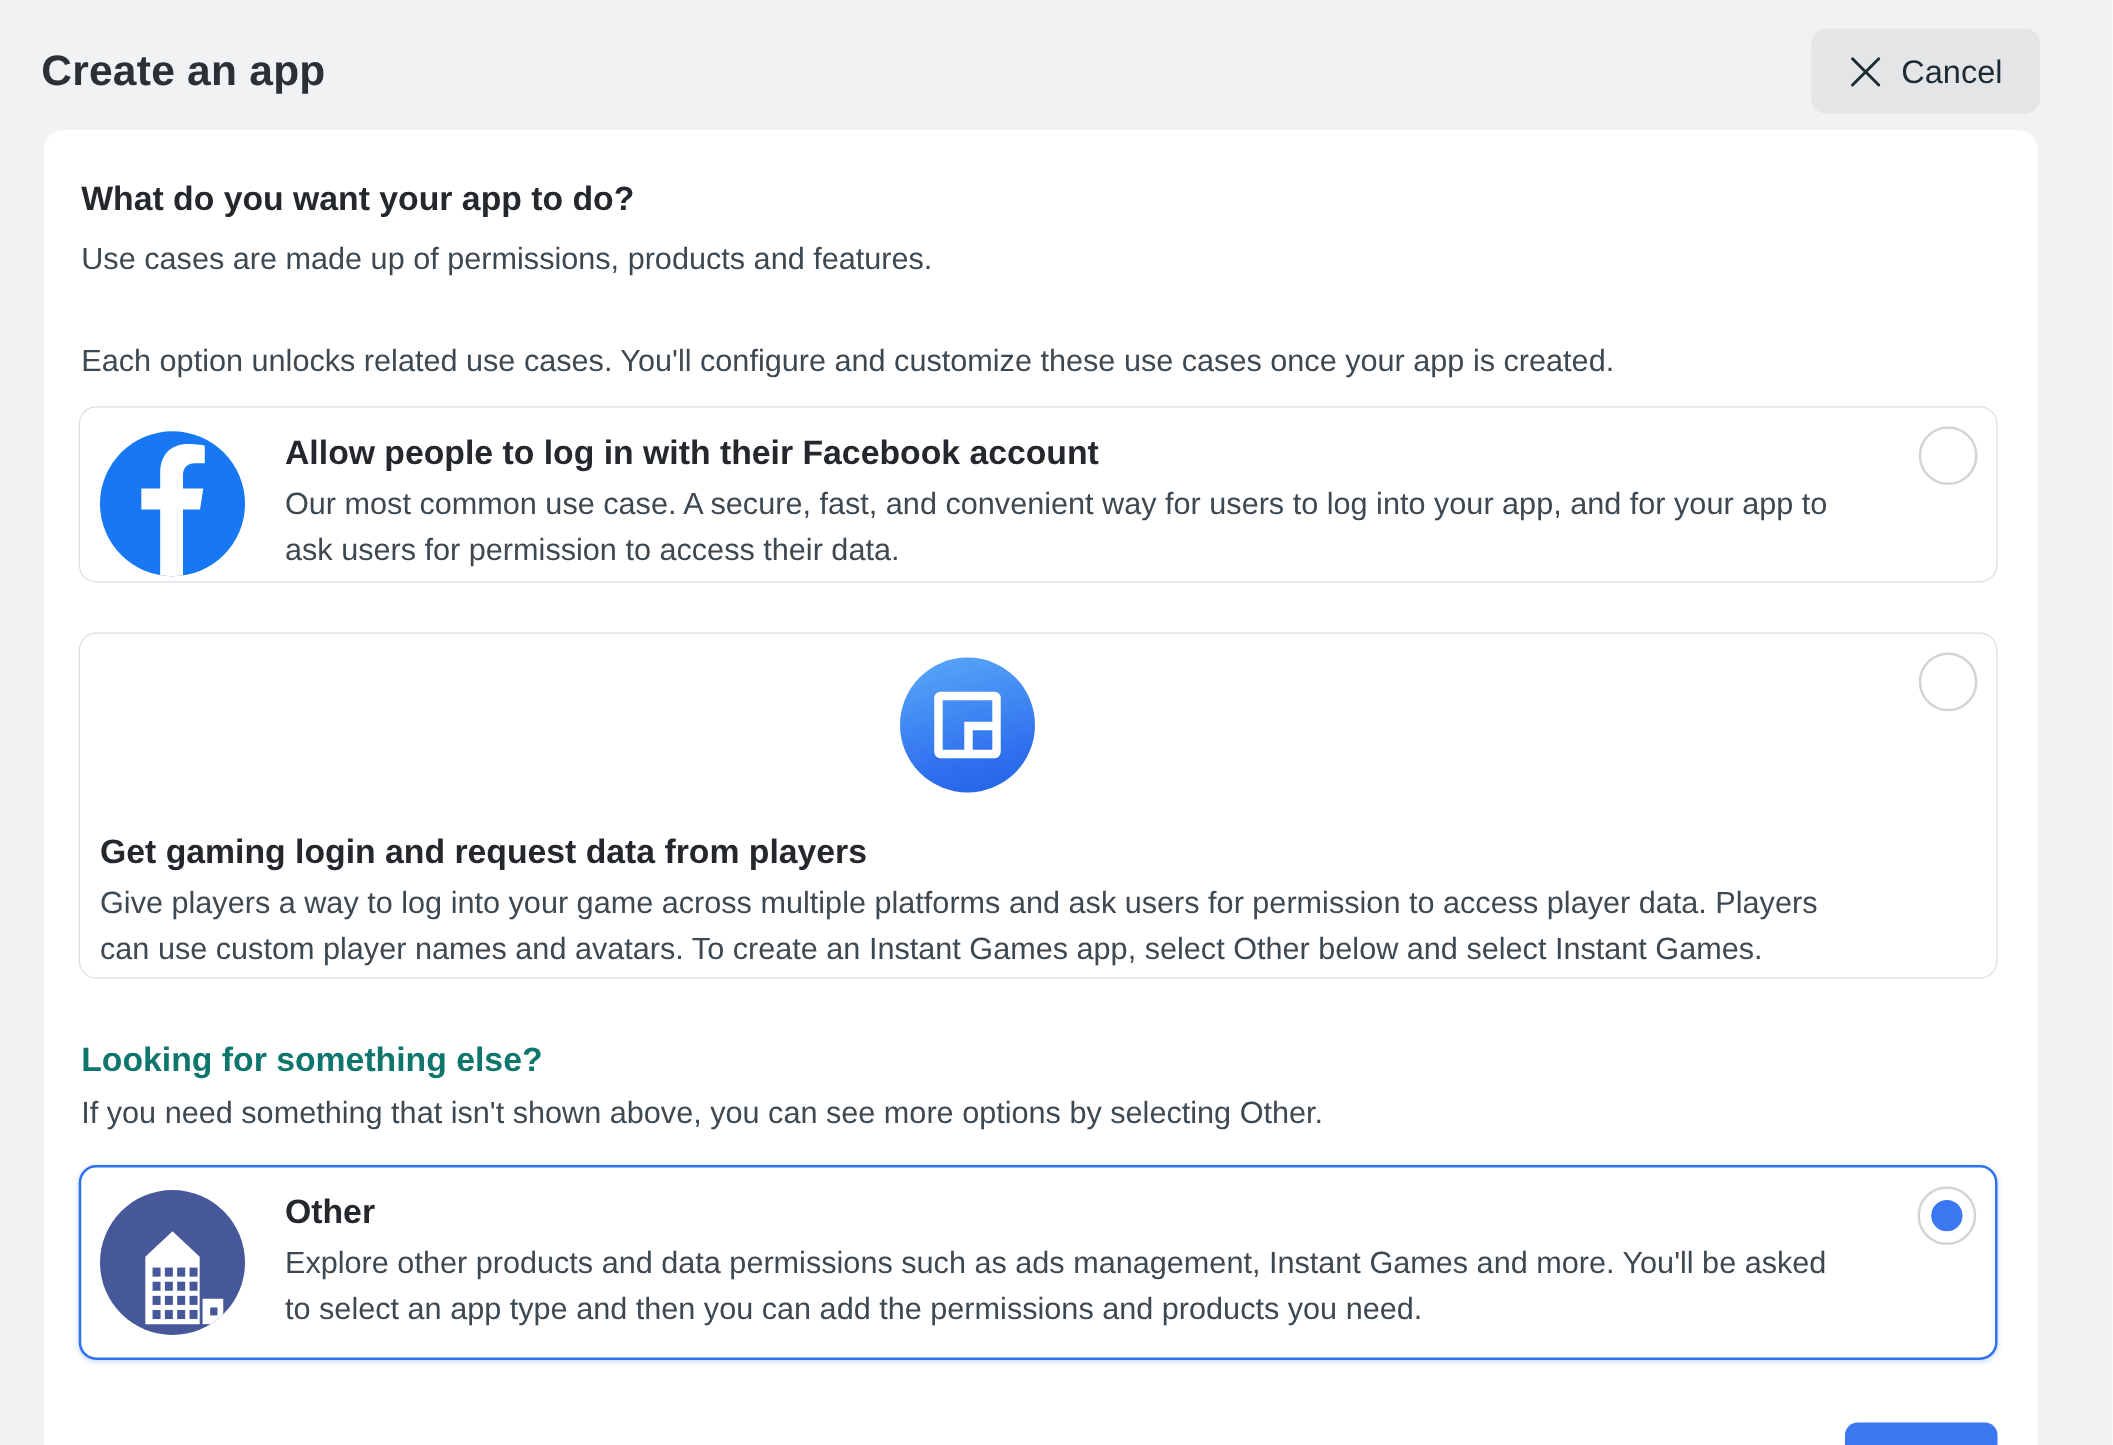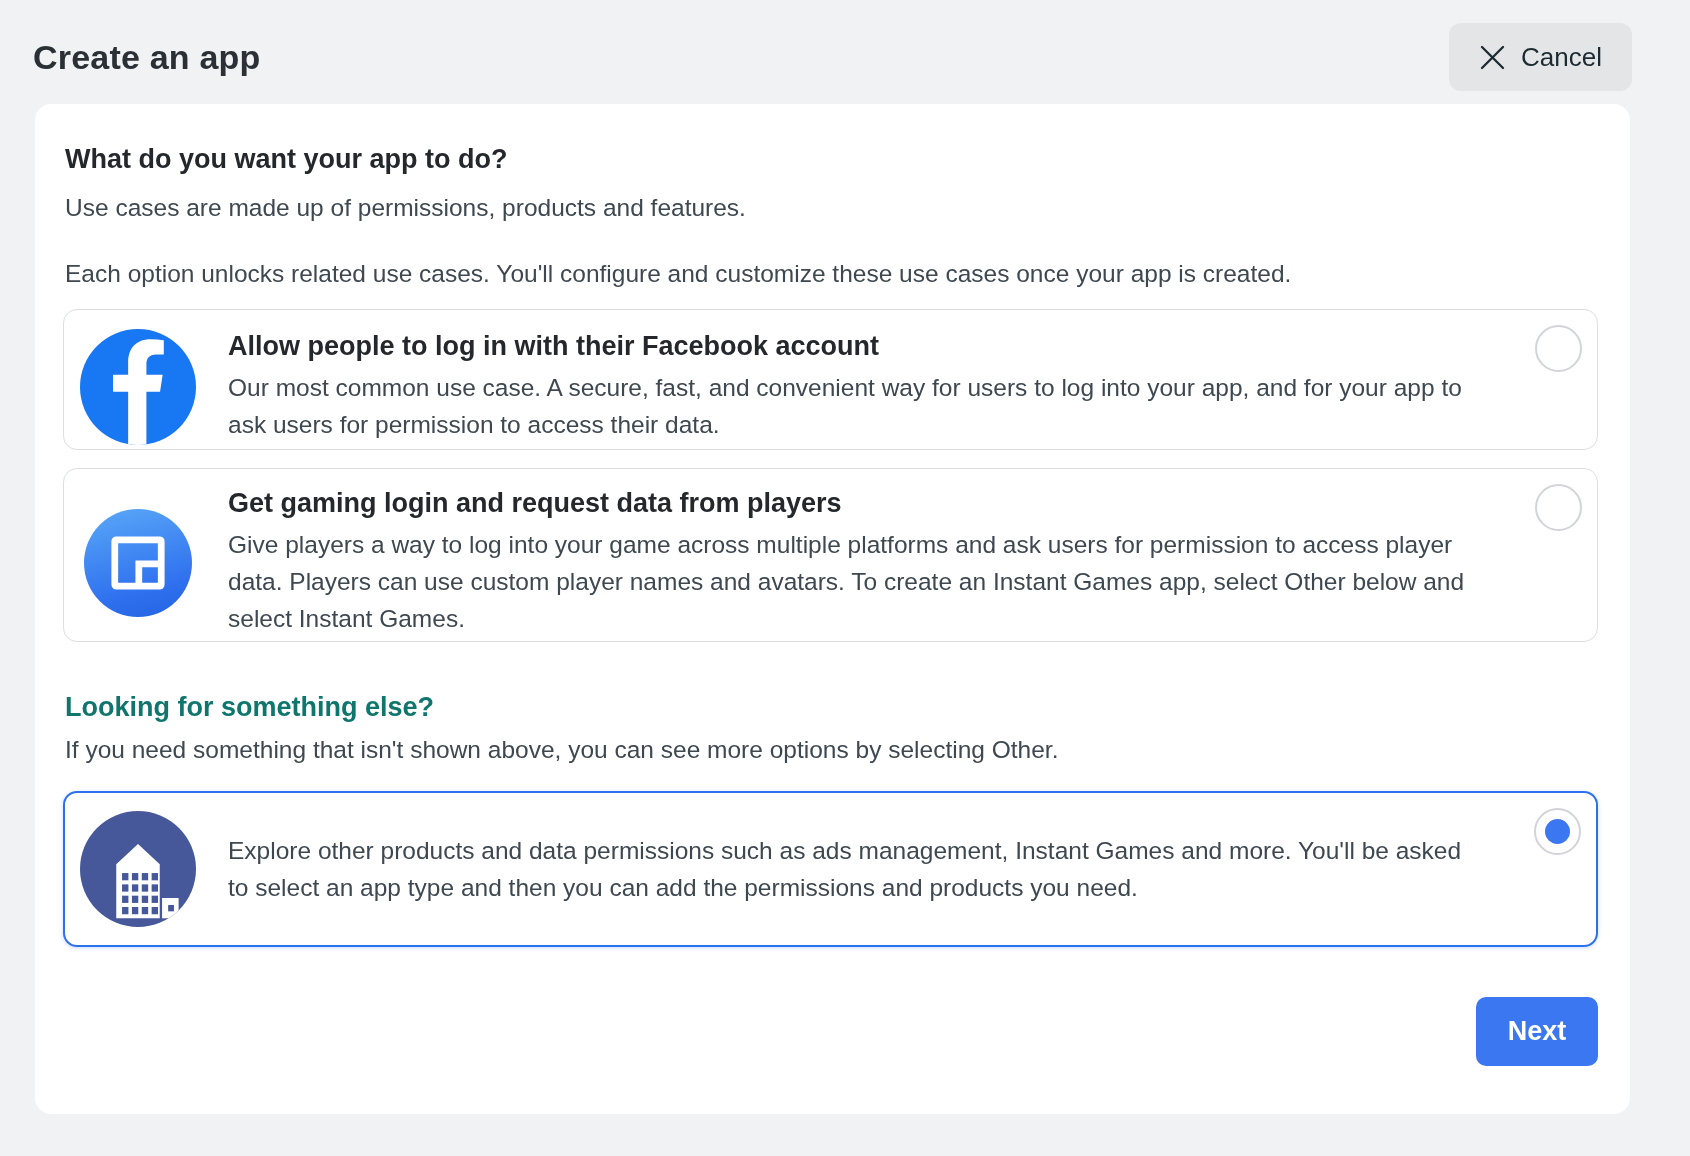--- a/index.html
+++ b/index.html
@@ -27,28 +27,28 @@
     font-size:26px;color:#1c2b33;cursor:pointer;
   }
   .cancel-btn svg{display:block;}
   .main-card{
     width:1595px;margin-left:35px;min-height:983px;
     background:#fff;border-radius:16px;
     padding:40px 32px 48px 28px;
   }
   .q-heading{font-size:27px;font-weight:bold;margin:0 0 16px 2px;color:#24282c;}
   .lead{font-size:24.5px;line-height:34px;margin:10px 0 0 2px;color:var(--body-text);}
-  .lead.mt-lg{margin-top:32px;}
+  .lead.mt-lg{margin-top:48px;}
   .option-card{
     position:relative;display:flex;align-items:center;gap:32px;
     border:1px solid var(--card-border);border-radius:14px;
     padding:19px 130px 4px 16px;margin-top:18px;cursor:pointer;
     background:#fff;
   }
-  .option-card.card-2{margin-top:18px;}
+  .option-card.card-2{margin-top:40px;flex-direction:column;}
   .option-card.card-3{margin-top:24px;}
   .option-card.selected{
     border:2px solid #2e71f0;
     padding:18px 129px 18px 15px;
     box-shadow:0 1px 4px rgba(46,113,240,.25);
   }
   .icon-wrap{
     width:116px;height:116px;border-radius:50%;overflow:hidden;flex-shrink:0;
     display:flex;align-items:center;justify-content:center;
   }
@@ -146,20 +146,21 @@
             <rect x="24.7" y="29.2" width="2.2" height="2.5"></rect>
           <rect x="14.5" y="33.1" width="2.2" height="2.5"></rect>
             <rect x="17.9" y="33.1" width="2.2" height="2.5"></rect>
             <rect x="21.3" y="33.1" width="2.2" height="2.5"></rect>
             <rect x="24.7" y="33.1" width="2.2" height="2.5"></rect>
           <rect x="30.4" y="32.4" width="2" height="2.2"></rect>
         </g>
       </svg>
     </div>
     <div class="option-text">
+      <h3 class="option-title">Other</h3>
       <p class="option-desc">Explore other products and data permissions such as ads management, Instant Games and more. You'll be asked to select an app type and then you can add the permissions and products you need.</p>
     </div>
     <span class="radio checked"></span>
   </div>
 
   <div class="footer-row">
     <button class="next-btn">Next</button>
   </div>
 
 </div>

